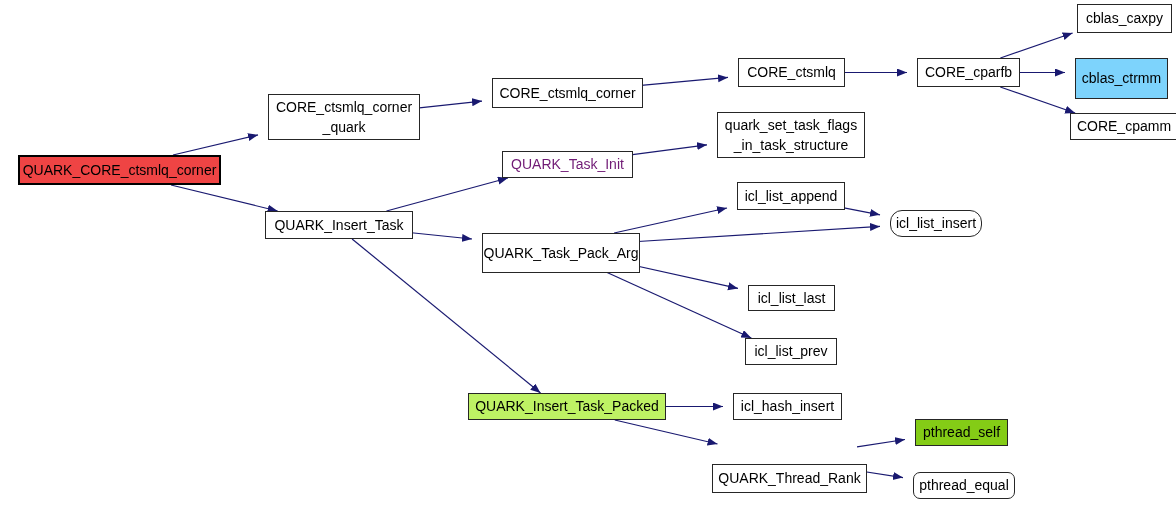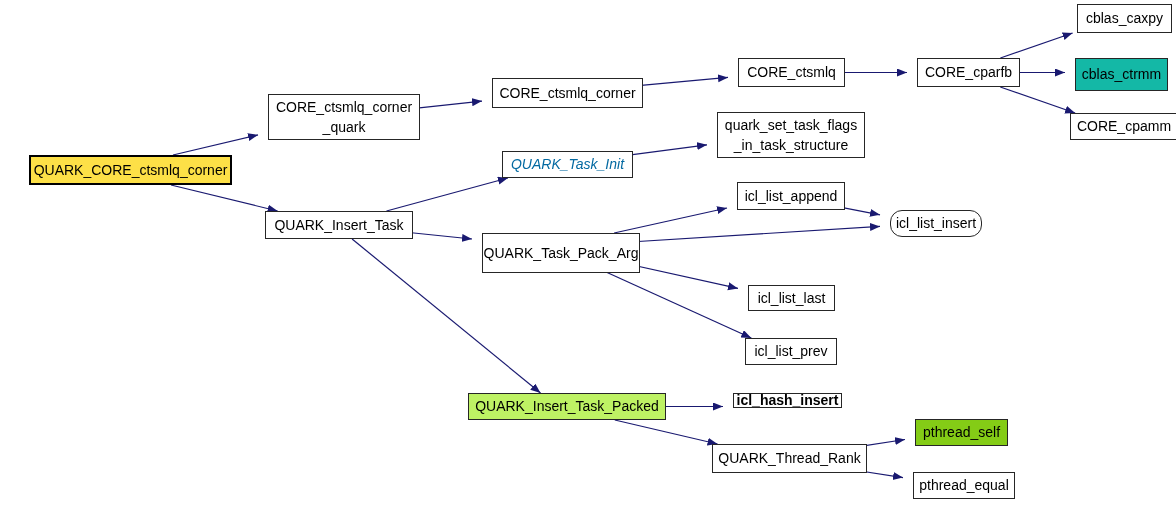--- a/index.html
+++ b/index.html
@@ -66,36 +66,36 @@
       <line x1="630.0" y1="242.0" x2="880.0" y2="226.4" stroke="#191970" marker-end="url(#arrow)"></line>
       <line x1="614.3" y1="261.0" x2="738.0" y2="288.4" stroke="#191970" marker-end="url(#arrow)"></line>
       <line x1="581.8" y1="261.0" x2="751.3" y2="338.0" stroke="#191970" marker-end="url(#arrow)"></line>
       <line x1="835.0" y1="206.2" x2="880.0" y2="214.8" stroke="#191970" marker-end="url(#arrow)"></line>
       <line x1="656.0" y1="406.5" x2="723.0" y2="406.5" stroke="#191970" marker-end="url(#arrow)"></line>
       <line x1="614.8" y1="420.0" x2="717.5" y2="444.0" stroke="#191970" marker-end="url(#arrow)"></line>
       <line x1="857.0" y1="446.8" x2="905.0" y2="439.5" stroke="#191970" marker-end="url(#arrow)"></line>
       <line x1="857.0" y1="470.5" x2="903.0" y2="477.6" stroke="#191970" marker-end="url(#arrow)"></line>
     </svg>
 
-<div class="node root" style="left: 19px; top: 155px; width: 203px; height: 30px; background: #fde047; border-color: rgb(0, 0, 0); color: rgb(0, 0, 0);">QUARK_CORE_ctsmlq_corner</div>
+<div class="node root" style="left: 8px; top: 155px; width: 203px; height: 30px; background: #ef4444; border-color: rgb(0, 0, 0); color: rgb(0, 0, 0);">QUARK_CORE_ctsmlq_corner</div>
     <div class="node" style="left: 258px; top: 94px; width: 152px; height: 46px; background: rgb(255, 255, 255); border-color: rgb(38, 38, 38); color: rgb(0, 0, 0);">CORE_ctsmlq_corner
 _quark</div>
     <div class="node" style="left: 255px; top: 211px; width: 148px; height: 28px; background: rgb(255, 255, 255); border-color: rgb(38, 38, 38); color: rgb(0, 0, 0);">QUARK_Insert_Task</div>
     <div class="node" style="left: 482px; top: 78px; width: 151px; height: 30px; background: rgb(255, 255, 255); border-color: rgb(38, 38, 38); color: rgb(0, 0, 0);">CORE_ctsmlq_corner</div>
-    <div class="node" style="left: 492px; top: 151px; width: 131px; height: 27px; background: rgb(255, 255, 255); border-color: rgb(38, 38, 38); color: #0369a1; font-style: italic;">QUARK_Task_Init</div>
+    <div class="node" style="left: 492px; top: 151px; width: 131px; height: 27px; background: rgb(255, 255, 255); border-color: rgb(38, 38, 38); color: #701a75;">QUARK_Task_Init</div>
     <div class="node" style="left: 472px; top: 233px; width: 158px; height: 40px; background: rgb(255, 255, 255); border-color: rgb(38, 38, 38); color: rgb(0, 0, 0);">QUARK_Task_Pack_Arg</div>
     <div class="node" style="left: 728px; top: 58px; width: 107px; height: 29px; background: rgb(255, 255, 255); border-color: rgb(38, 38, 38); color: rgb(0, 0, 0);">CORE_ctsmlq</div>
     <div class="node" style="left: 707px; top: 112px; width: 148px; height: 46px; background: rgb(255, 255, 255); border-color: rgb(38, 38, 38); color: rgb(0, 0, 0);">quark_set_task_flags
 _in_task_structure</div>
     <div class="node" style="left: 727px; top: 182px; width: 108px; height: 28px; background: rgb(255, 255, 255); border-color: rgb(38, 38, 38); color: rgb(0, 0, 0);">icl_list_append</div>
     <div class="node" style="left: 880px; top: 210px; width: 92px; height: 27px; background: rgb(255, 255, 255); border-color: rgb(38, 38, 38); color: rgb(0, 0, 0); border-radius: 12px;">icl_list_insert</div>
     <div class="node" style="left: 738px; top: 285px; width: 87px; height: 26px; background: rgb(255, 255, 255); border-color: rgb(38, 38, 38); color: rgb(0, 0, 0);">icl_list_last</div>
     <div class="node" style="left: 735px; top: 338px; width: 92px; height: 27px; background: rgb(255, 255, 255); border-color: rgb(38, 38, 38); color: rgb(0, 0, 0);">icl_list_prev</div>
     <div class="node" style="left: 458px; top: 393px; width: 198px; height: 27px; background: #bef264; border-color: rgb(38, 38, 38); color: rgb(0, 0, 0);">QUARK_Insert_Task_Packed</div>
-    <div class="node" style="left: 723px; top: 393px; width: 109px; height: 15px; background: rgb(255, 255, 255); border-color: rgb(38, 38, 38); color: rgb(0, 0, 0); font-weight: bold;">icl_hash_insert</div>
-    <div class="node" style="left: 702px; top: 444px; width: 155px; height: 29px; background: rgb(255, 255, 255); border-color: rgb(38, 38, 38); color: rgb(0, 0, 0);">QUARK_Thread_Rank</div>
+    <div class="node" style="left: 723px; top: 393px; width: 109px; height: 27px; background: rgb(255, 255, 255); border-color: rgb(38, 38, 38); color: rgb(0, 0, 0);">icl_hash_insert</div>
+    <div class="node" style="left: 702px; top: 464px; width: 155px; height: 29px; background: rgb(255, 255, 255); border-color: rgb(38, 38, 38); color: rgb(0, 0, 0);">QUARK_Thread_Rank</div>
     <div class="node" style="left: 905px; top: 419px; width: 93px; height: 27px; background: #84cc16; border-color: rgb(38, 38, 38); color: rgb(0, 0, 0);">pthread_self</div>
-    <div class="node" style="left: 903px; top: 472px; width: 102px; height: 27px; background: rgb(255, 255, 255); border-color: rgb(38, 38, 38); color: rgb(0, 0, 0);">pthread_equal</div>
+    <div class="node" style="left: 903px; top: 472px; width: 102px; height: 27px; background: rgb(255, 255, 255); border-color: rgb(38, 38, 38); color: rgb(0, 0, 0); border-radius: 7px;">pthread_equal</div>
     <div class="node" style="left: 907px; top: 58px; width: 103px; height: 29px; background: rgb(255, 255, 255); border-color: rgb(38, 38, 38); color: rgb(0, 0, 0);">CORE_cparfb</div>
     <div class="node" style="left: 1067px; top: 4px; width: 95px; height: 29px; background: rgb(255, 255, 255); border-color: rgb(38, 38, 38); color: rgb(0, 0, 0);">cblas_caxpy</div>
-    <div class="node" style="left: 1065px; top: 58px; width: 93px; height: 33px; background: #14b8a6; border-color: rgb(38, 38, 38); color: rgb(0, 0, 0);">cblas_ctrmm</div>
+    <div class="node" style="left: 1065px; top: 58px; width: 93px; height: 41px; background: #7dd3fc; border-color: rgb(38, 38, 38); color: rgb(0, 0, 0);">cblas_ctrmm</div>
     <div class="node" style="left: 1060px; top: 113px; width: 108px; height: 27px; background: rgb(255, 255, 255); border-color: rgb(38, 38, 38); color: rgb(0, 0, 0);">CORE_cpamm</div>
   </div>
 
 </body></html>

